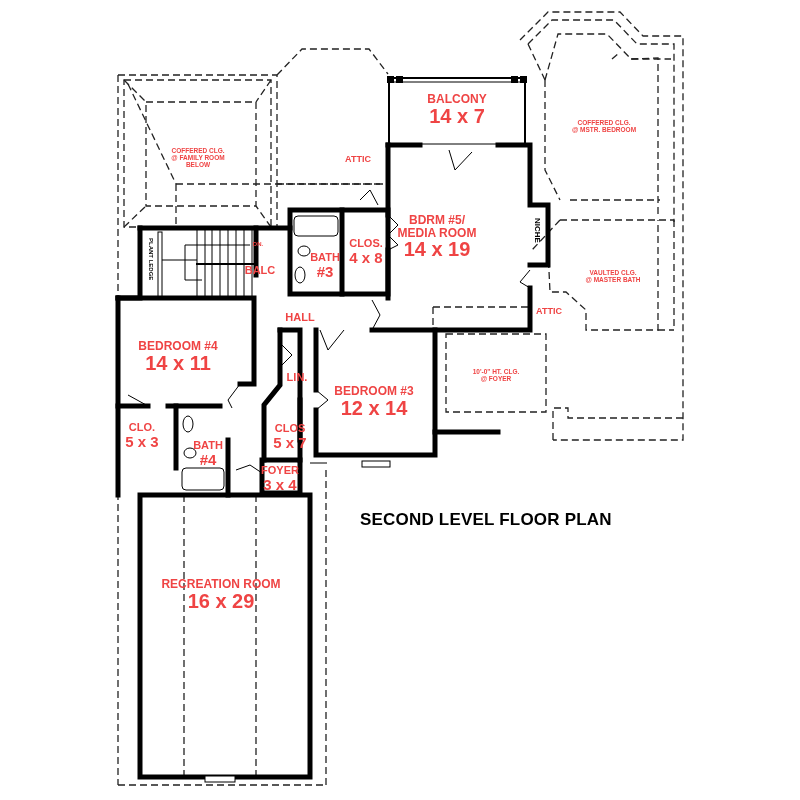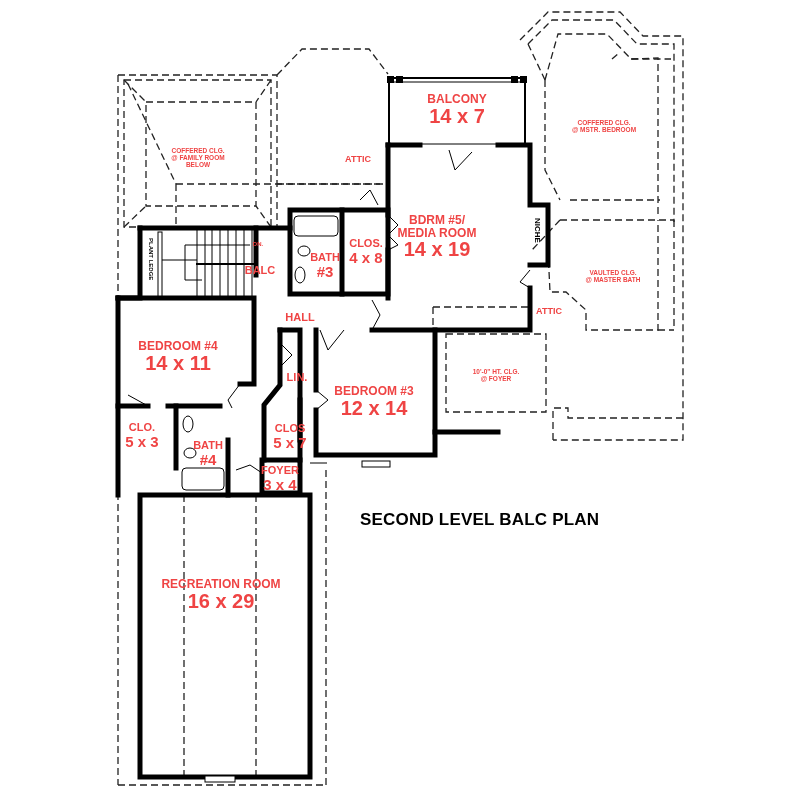--- a/index.html
+++ b/index.html
@@ -257,13 +257,13 @@
 <div class="label" style="left:280px; top:465px;">
   <span class="small-name">FOYER</span>
   <span class="small-dim">3 x 4</span>
 </div>
 
 <div class="label" style="left:221px; top:578px;">
   <span class="room-name">RECREATION ROOM</span>
   <span class="room-dim">16 x 29</span>
 </div>
 
-<div id="title">SECOND LEVEL BALC PLAN</div>
+<div id="title">SECOND LEVEL FLOOR PLAN</div>
 
 </body></html>

